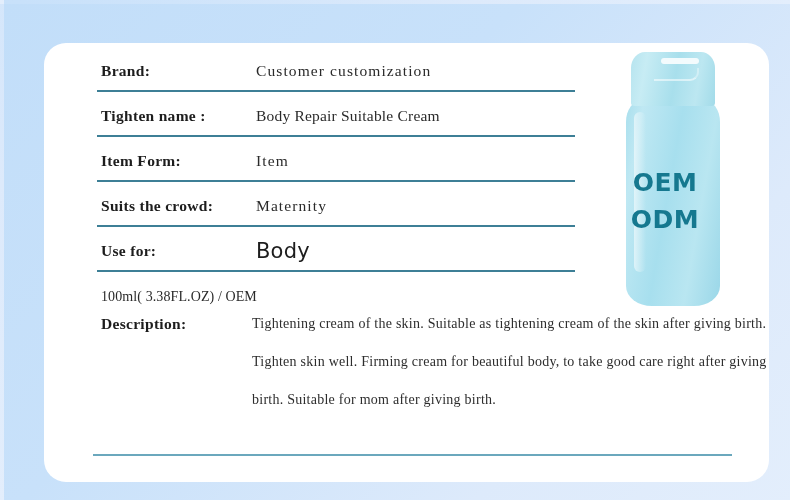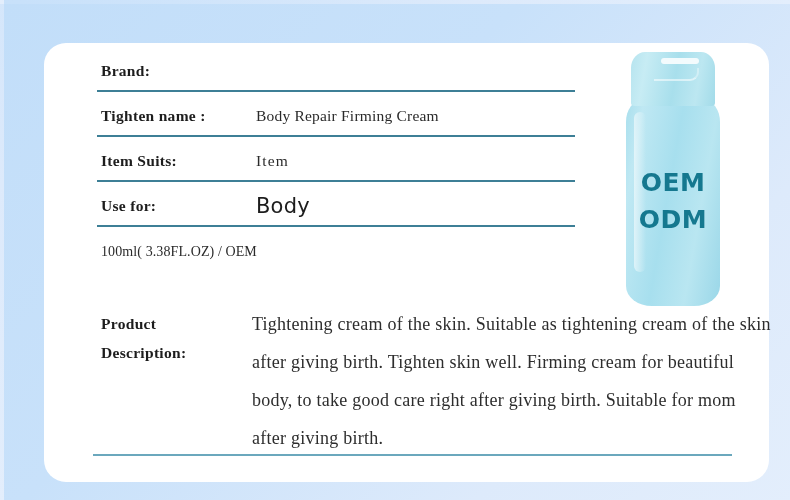--- a/index.html
+++ b/index.html
@@ -92,21 +92,21 @@
     font-weight:bold;
     font-size:15.5px;
     line-height:25px;
     color:#1d1d1d;
     letter-spacing:0.3px;
     padding-top:2px;
   }
 
   #description-text {
     flex:1 1 auto;
-    font-size:18px;
+    font-size:14px;
     line-height:38px;
     color:#2d2d2d;
     letter-spacing:0.25px;
     text-align:left;
   }
 
   #description-rule {
     position:absolute;
     left:45px; top:407px;
     width:639px; height:2px;
@@ -156,67 +156,71 @@
   #bottle-shine {
     position:absolute;
     left:16px; top:60px;
     width:12px; height:160px;
     background:linear-gradient(to right, rgba(255,255,255,0.55), rgba(255,255,255,0));
     border-radius:8px;
   }
 
   #bottle-text {
     position:absolute;
-    left:8px; top:110px;
+    left:0; top:110px;
     width:94px;
     font-family:"DejaVu Sans", sans-serif;
     font-weight:bold;
     font-size:25px;
     line-height:33px;
     color:#15788f;
     text-align:center;
     letter-spacing:0.5px;
   }
 </style>
 </head>
 <body>
 
 <div id="card">
 
   <div id="spec-table">
 
     <div class="spec-row" data-row="0">
       <div class="spec-label">Brand:</div>
+      <div class="spec-value">Customer customization</div>
     </div>
 
     <div class="spec-row" data-row="1">
       <div class="spec-label">Tighten name :</div>
-      <div class="spec-value">Body Repair Firming Cream</div>
+      <div class="spec-value">Body Repair Suitable Cream</div>
     </div>
 
     <div class="spec-row" data-row="2">
-      <div class="spec-label">Item Suits:</div>
+      <div class="spec-label">Item Form:</div>
       <div class="spec-value">Item</div>
     </div>
 
+    <div class="spec-row" data-row="3">
+      <div class="spec-label">Suits the crowd:</div>
+      <div class="spec-value">Maternity</div>
+    </div>
 
     <div class="spec-row" data-row="4">
       <div class="spec-label">Use for:</div>
       <div class="spec-value">Body</div>
     </div>
 
     <div class="spec-row" data-row="5">
       <div class="spec-value">100ml( 3.38FL.OZ) / OEM</div>
     </div>
 
   </div>
 
   <div id="description-block">
     <div id="description-label">
-      <div>Product</div>
       <div>Description:</div>
     </div>
     <div id="description-text">Tightening cream of the skin. Suitable as tightening cream of the skin after giving birth. Tighten skin well. Firming cream for beautiful body, to take good care right after giving birth. Suitable for mom after giving birth.</div>
   </div>
 
   <div id="description-rule"></div>
 
   <div id="bottle">
     <div id="bottle-body"></div>
     <div id="bottle-shine"></div>

